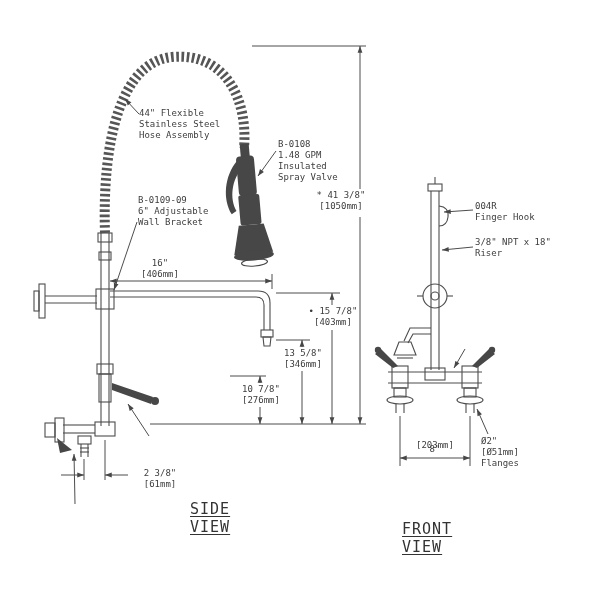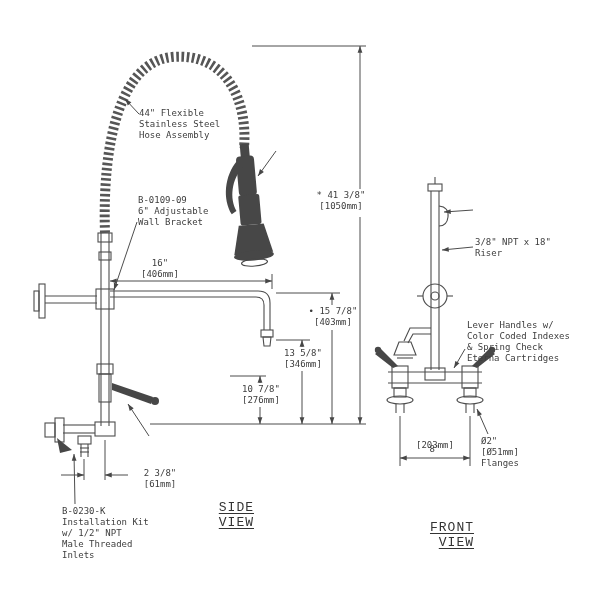--- a/index.html
+++ b/index.html
@@ -10,27 +10,26 @@
   .lbl {
     position:absolute;
     font-size:9px;
     line-height:11px;
     color:#3d3d3d;
     white-space:pre-line;
   }
   .center { text-align:center; }
   .title {
     position:absolute;
-    font-size:13px;
+    font-size:15px;
     color:#333;
     letter-spacing:1px;
     text-decoration:underline;
     text-underline-offset:2px;
-    text-align:right;
-    font-family:Liberation Mono, monospace;
+    text-align:left;
   }
 </style>
 </head>
 <body>
 
 <div class="canvas">
 
   <svg class="drawing" width="600" height="600" viewBox="0 0 600 600">
     <defs>
       <marker id="arr" viewBox="0 0 10 10" refX="9.5" refY="5" markerWidth="7.5" markerHeight="7.5" orient="auto-start-reverse">
@@ -178,31 +177,30 @@
       <line x1="473" y1="247" x2="442" y2="250" marker-end="url(#arr)"></line>
       <line x1="465" y1="349" x2="454" y2="368" marker-end="url(#arr)"></line>
       <line x1="488" y1="434" x2="477" y2="409" marker-end="url(#arr)"></line>
     </g>
   </svg>
 
   <div class="lbl" style="left:139px; top:108px; width:94px">44" Flexible
 Stainless Steel
 Hose Assembly</div>
 
+  <div class="lbl" style="left:278px; top:139px; width:80px">B-0108
+1.48 GPM
+Insulated
+Spray Valve</div>
 
   <div class="lbl" style="left:138px; top:195px; width:94px">B-0109-09
 6" Adjustable
 Wall Bracket</div>
 
 
-  <div class="lbl" style="left:62px; top:506px; width:100px">B-0230-K
-Installation Kit
-w/ 1/2" NPT
-Male Threaded
-Inlets</div>
 
   <div class="lbl center" style="left:128px; top:258px; width:64px">16"
 [406mm]</div>
 
   <div class="lbl center" style="left:312px; top:190px; width:58px">* 41 3/8"
 [1050mm]</div>
 
   <div class="lbl center" style="left:304px; top:306px; width:58px">• 15 7/8"
 [403mm]</div>
 
@@ -210,28 +208,26 @@
 [346mm]</div>
 
   <div class="lbl center" style="left:232px; top:384px; width:58px">10 7/8"
 [276mm]</div>
 
   <div class="lbl center" style="left:130px; top:468px; width:60px">2 3/8"
 [61mm]</div>
 
   <div class="title" style="left:190px; top:500px; width:64px">SIDE VIEW</div>
 
+  <div class="lbl" style="left:475px; top:201px; width:80px">004R
+Finger Hook</div>
 
   <div class="lbl" style="left:475px; top:237px; width:96px">3/8" NPT x 18"
 Riser</div>
 
-  <div class="lbl" style="left:467px; top:320px; width:115px">Lever Handles w/
-Color Coded Indexes
-&amp; Spring Check
-Eterna Cartridges</div>
 
   <div class="lbl" style="left:481px; top:436px; width:62px">Ø2"
 [Ø51mm]
 Flanges</div>
 
   <div class="lbl center" style="left:398px; top:444px; width:74px">8"</div>
 
   <div class="lbl center" style="left:398px; top:440px; width:74px">[203mm]</div>
 
   <div class="title" style="left:402px; top:520px; width:72px">FRONT VIEW</div>

